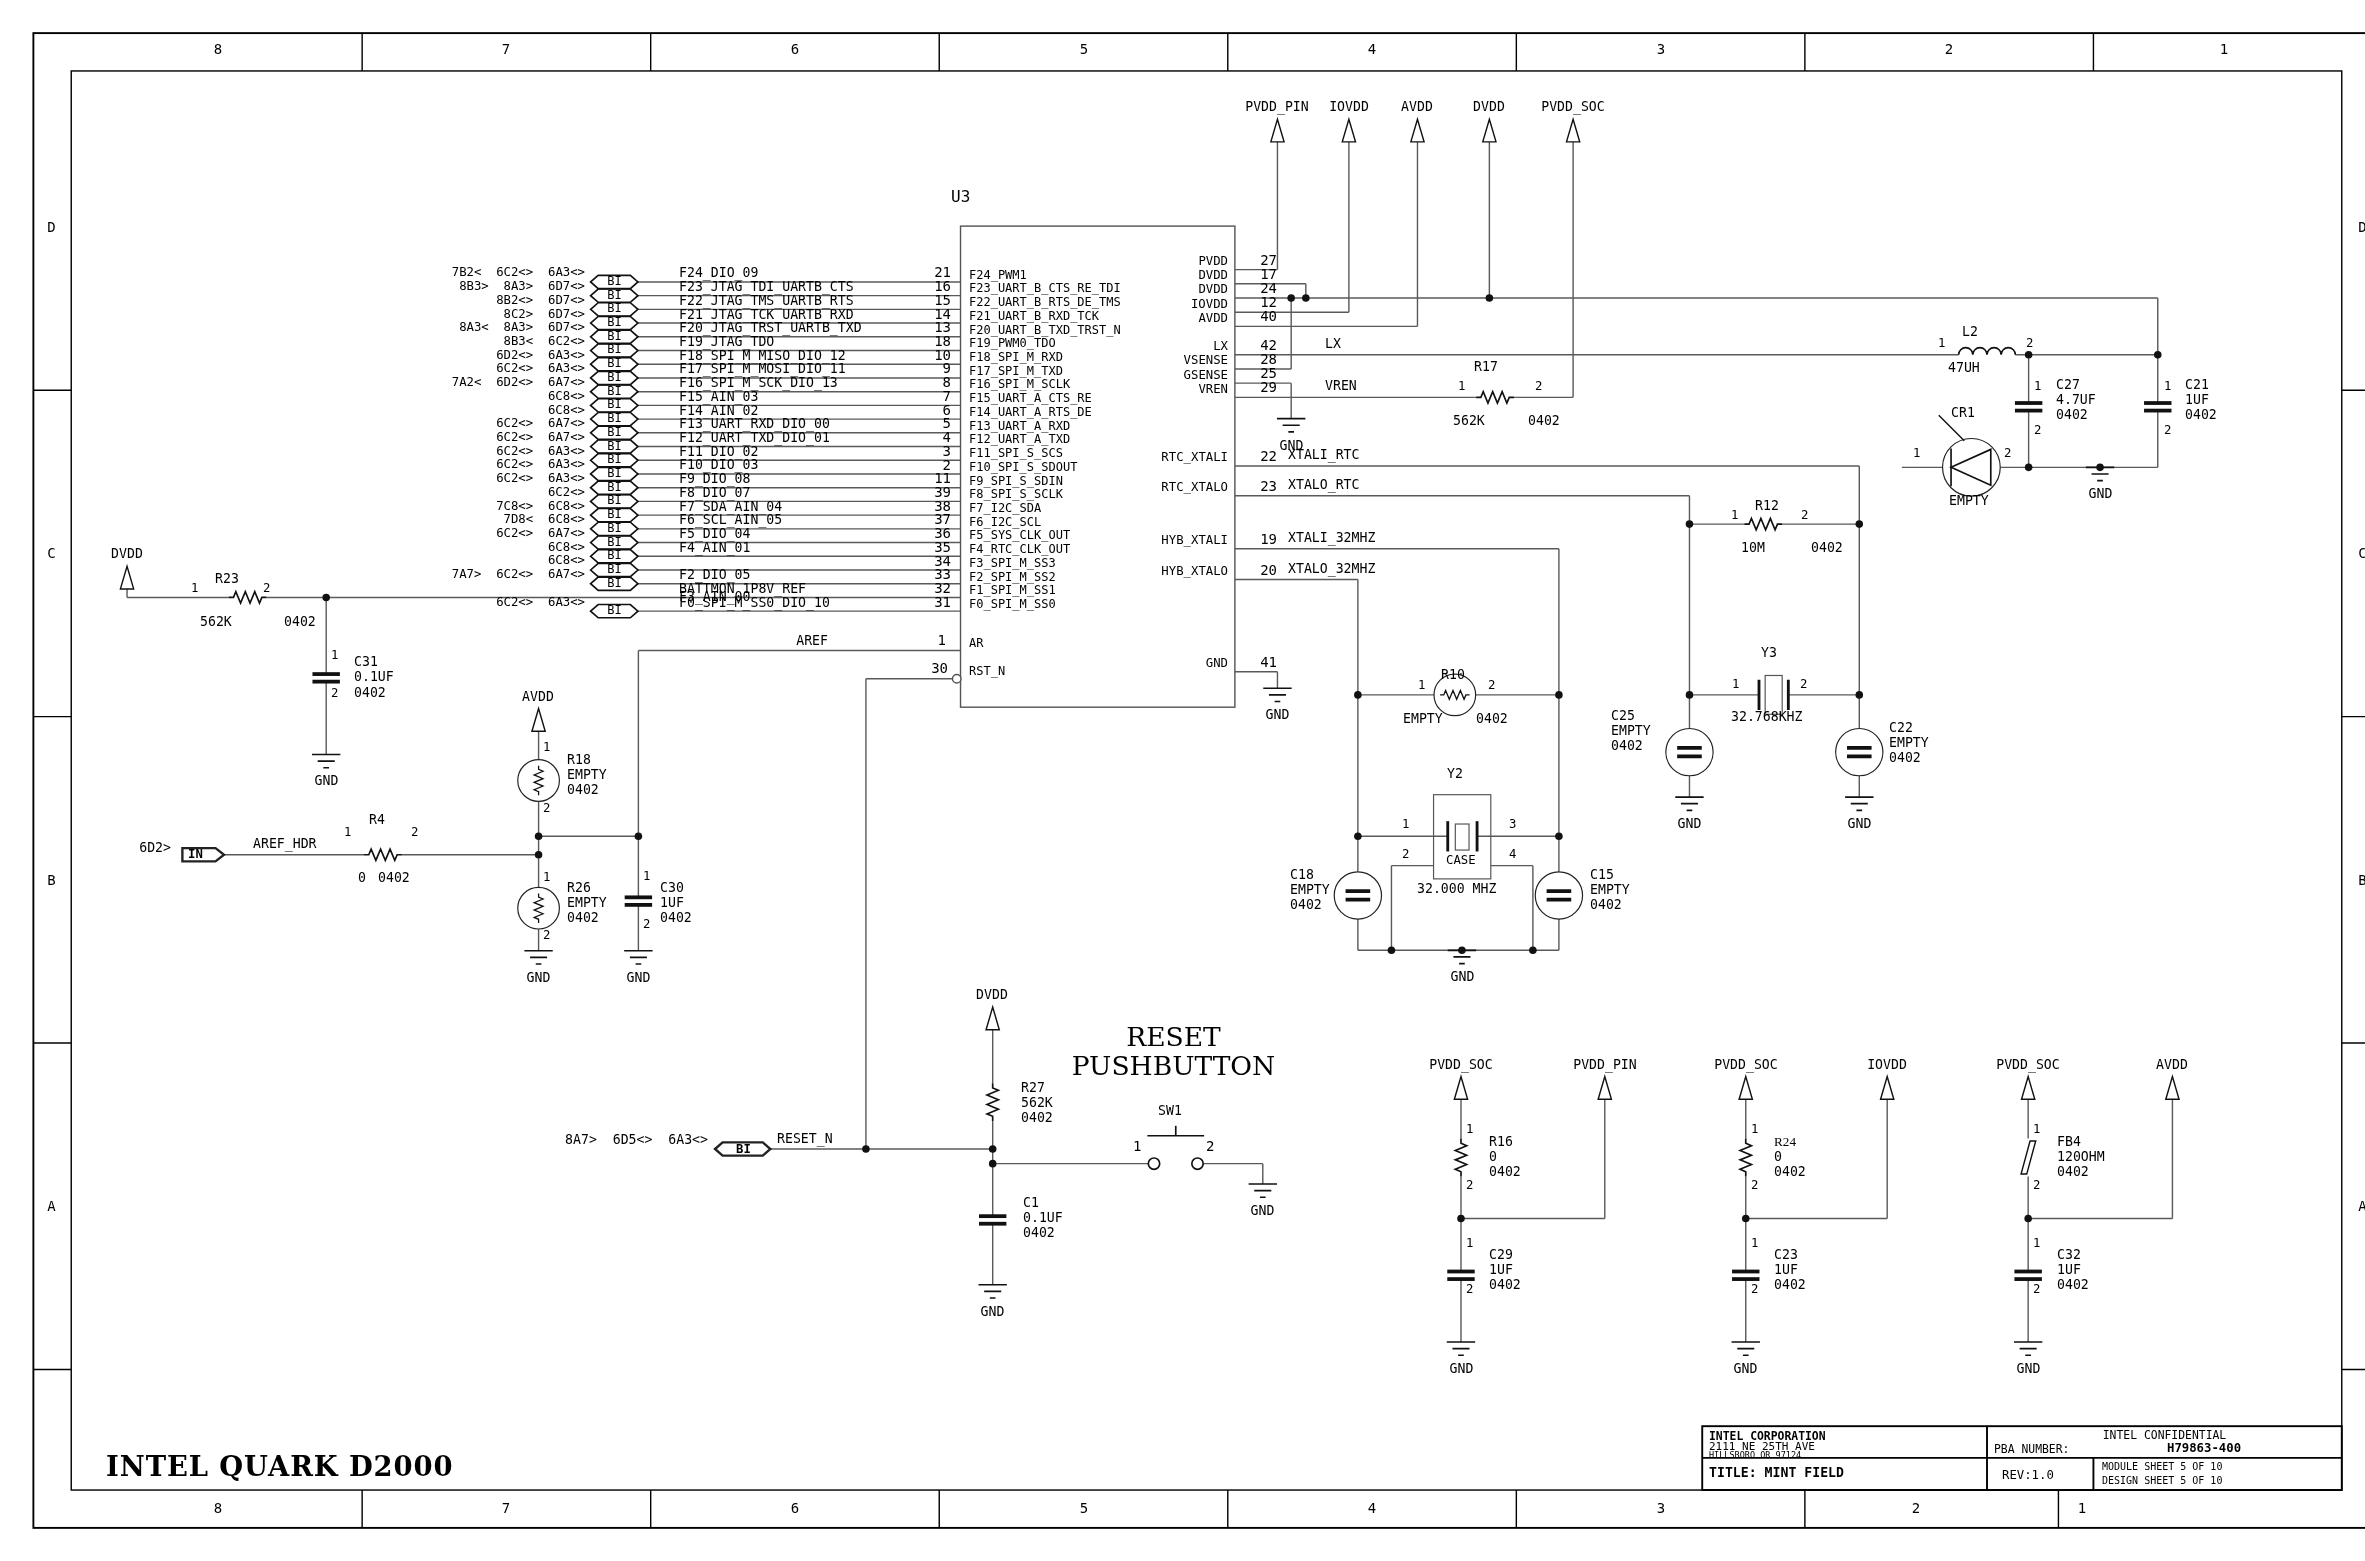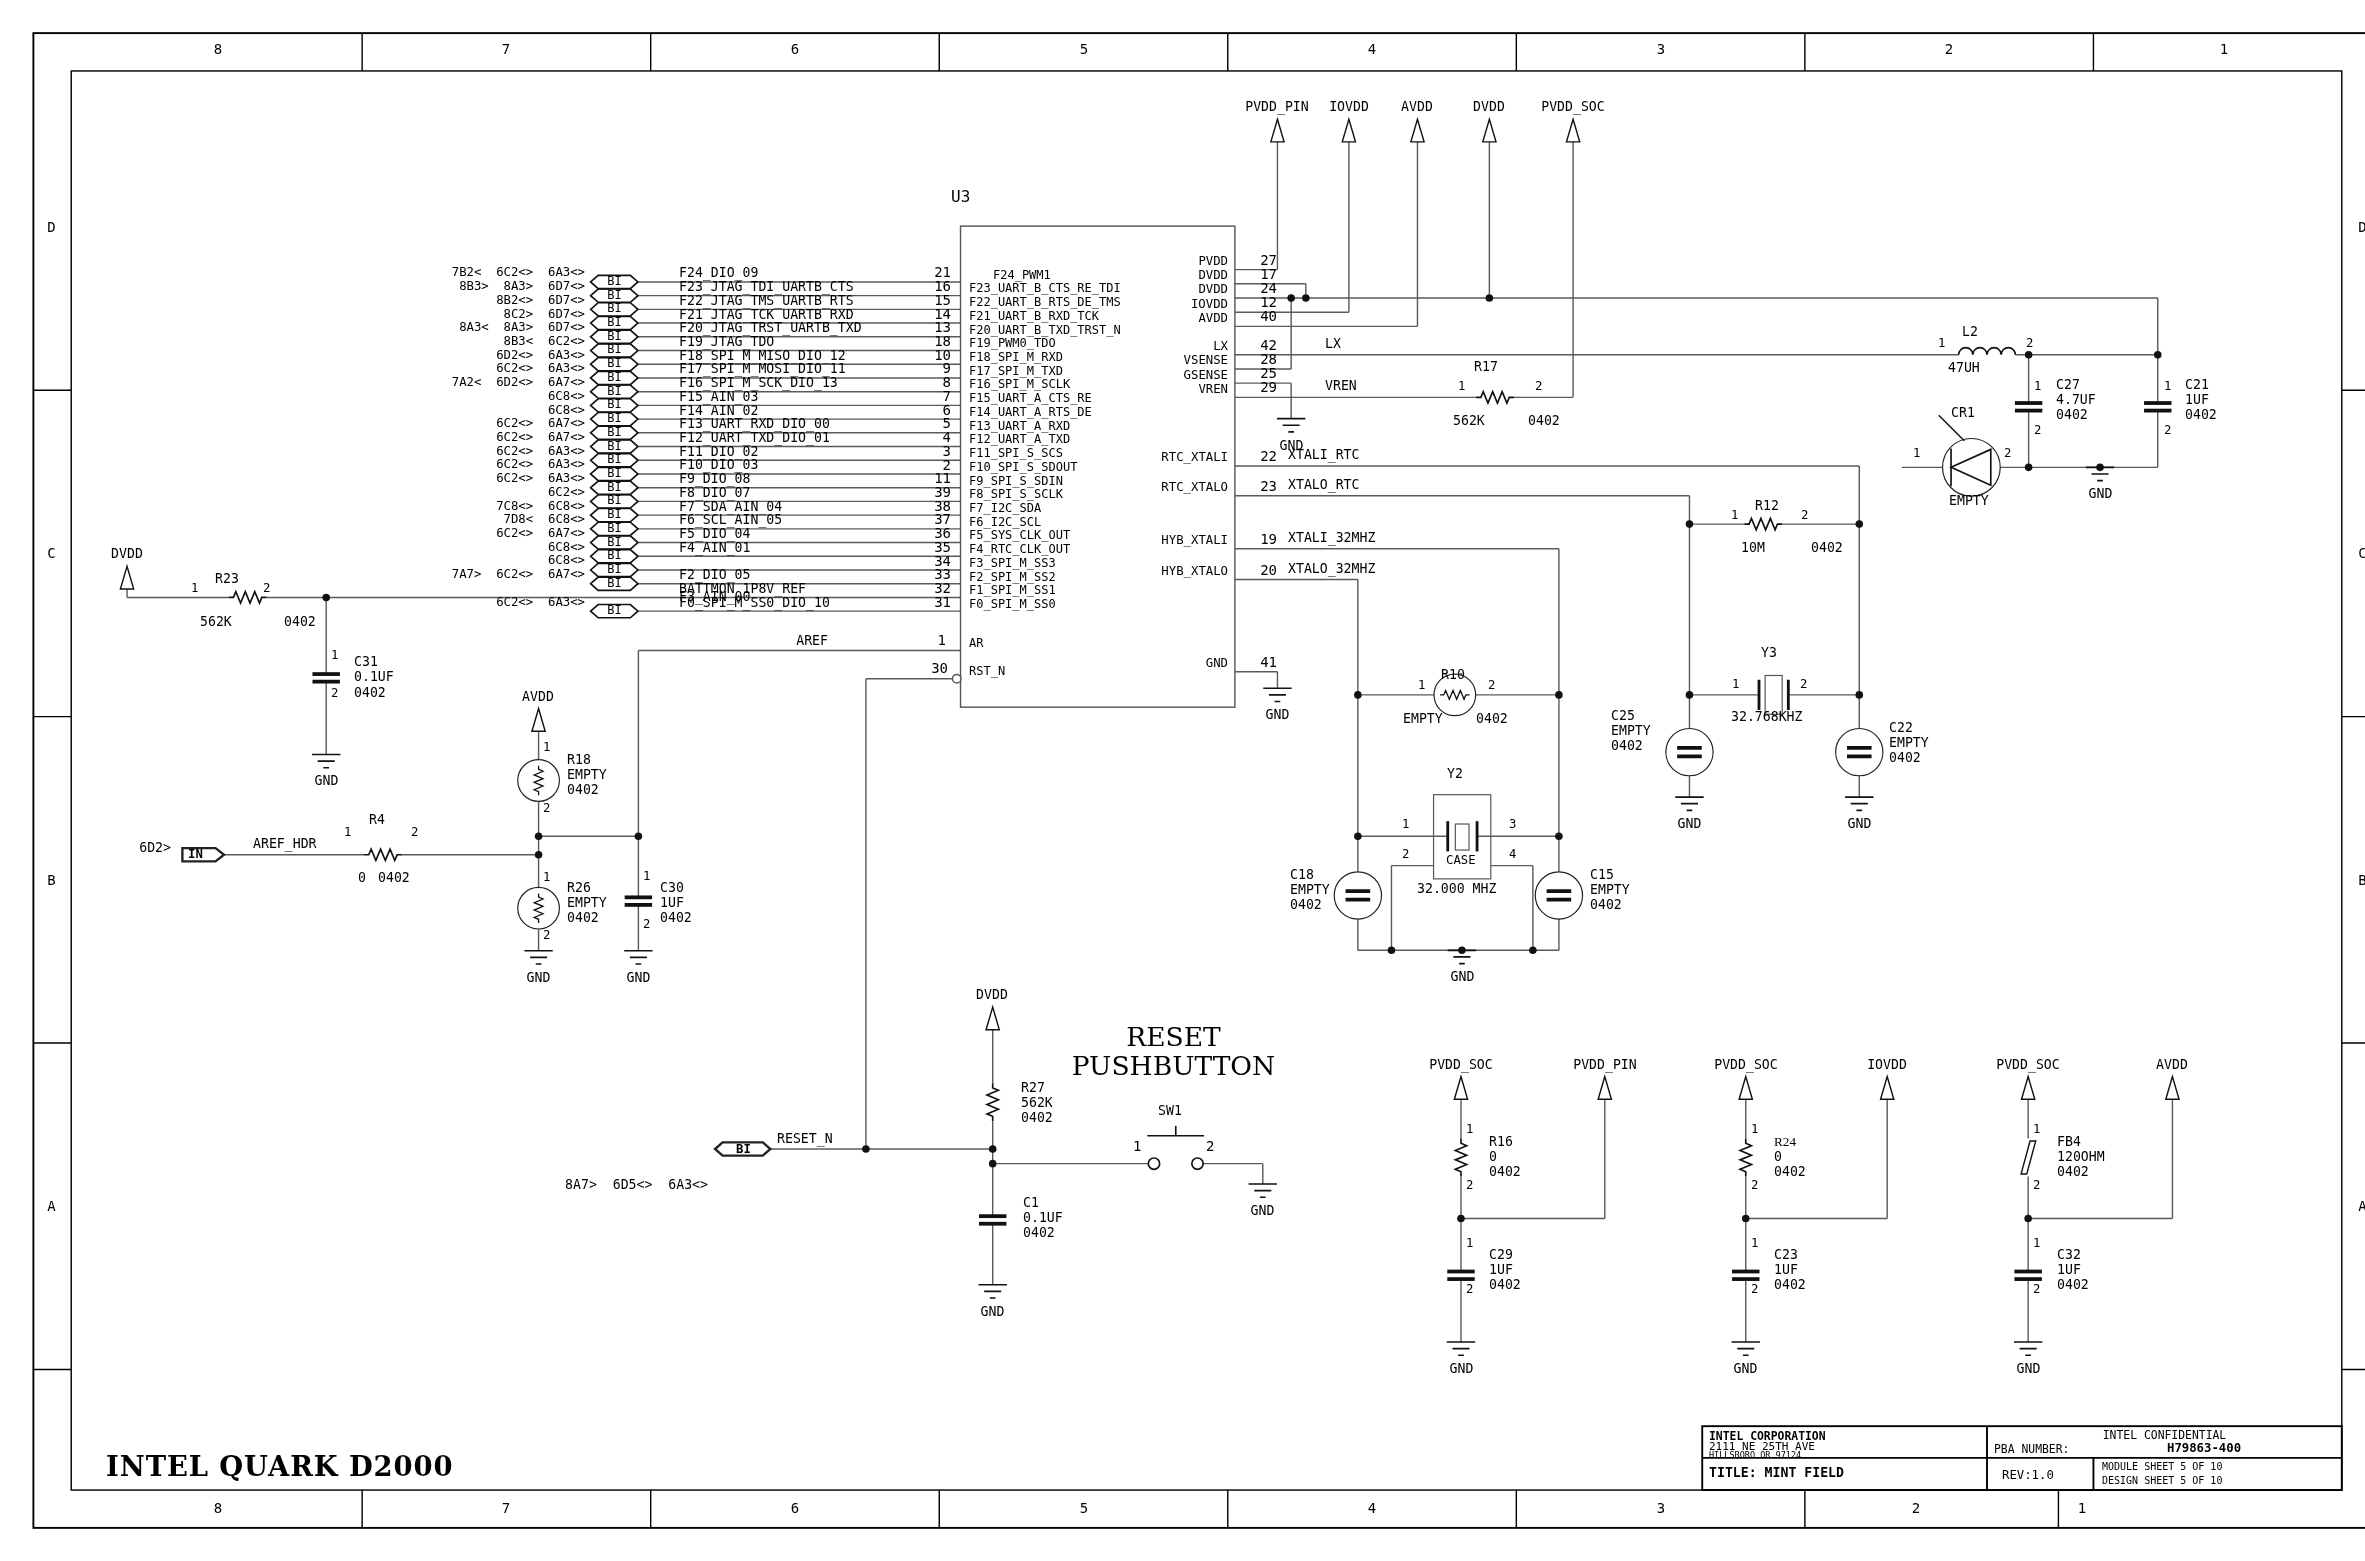--- a/index.html
+++ b/index.html
@@ -424,21 +424,21 @@
 <div class="t r" style="left:710px;top:634px;width:118px;">AREF</div>
 <div class="t" style="left:253px;top:837px;">AREF_HDR</div>
 <div class="t" style="left:777px;top:1132px;">RESET_N</div>
 
 <div class="t s30 r" style="left:899px;top:633px;width:47px;">1</div>
 <div class="t s25" style="left:969px;top:637px;">AR</div>
 <div class="t s30 r" style="left:901px;top:661px;width:47px;">30</div>
 <div class="t s25" style="left:969px;top:665px;">RST_N</div>
 
 <div class="t r" style="left:100px;top:841px;width:71px;">6D2&gt;</div>
-<div class="t r" style="left:424px;top:1133px;width:284px;margin-top:45px;">8A7&gt;  6D5&lt;&gt;  6A3&lt;&gt;</div>
+<div class="t r" style="left:424px;top:1133px;width:284px;">8A7&gt;  6D5&lt;&gt;  6A3&lt;&gt;</div>
 <div class="t s26 c" style="left:727px;top:1143px;width:33px;font-weight:bold;">BI</div>
 <div class="t s26" style="left:188px;top:848px;font-weight:bold;">IN</div>
 
 <div class="t big c" style="left:1008px;top:1023px;width:331px;">RESET</div>
 <div class="t big c" style="left:1008px;top:1052px;width:331px;">PUSHBUTTON</div>
 
 <div class="t" style="left:215px;top:572px;">R23</div>
 <div class="t s26" style="left:191px;top:582px;">1</div>
 <div class="t s26" style="left:263px;top:582px;">2</div>
 <div class="t" style="left:200px;top:615px;">562K</div>
@@ -607,21 +607,21 @@
 <div class="t bord c" style="left:2346px;top:220px;width:33px;">D</div>
 <div class="t bord c" style="left:2346px;top:546px;width:33px;">C</div>
 <div class="t bord c" style="left:2346px;top:873px;width:33px;">B</div>
 <div class="t bord c" style="left:2346px;top:1199px;width:33px;">A</div>
 
 <div id="genhost">
       <div class="t s25 c" style="left: 598px; top: 275px; width: 33px;">BI</div>
       <div class="t r s26" style="left: 255px; top: 266px; width: 330px;">7B2&lt;  6C2&lt;&gt;  6A3&lt;&gt;</div>
       <div class="t " style="left: 679px; top: 266px;">F24_DIO_09</div>
       <div class="t r s30" style="left: 873px; top: 265px; width: 78px;">21</div>
-      <div class="t s25" style="left: 969px; top: 269px; margin-left: 24px;">F24_PWM1</div>
+      <div class="t s25" style="left: 969px; top: 269px;">F24_PWM1</div>
       <div class="t s25 c" style="left: 598px; top: 289px; width: 33px;">BI</div>
       <div class="t r s26" style="left: 255px; top: 280px; width: 330px;">8B3&gt;  8A3&gt;  6D7&lt;&gt;</div>
       <div class="t " style="left: 679px; top: 280px;">F23_JTAG_TDI_UARTB_CTS</div>
       <div class="t r s30" style="left: 873px; top: 279px; width: 78px;">16</div>
       <div class="t s25" style="left: 969px; top: 282px;">F23_UART_B_CTS_RE_TDI</div>
       <div class="t s25 c" style="left: 598px; top: 302px; width: 33px;">BI</div>
       <div class="t r s26" style="left: 255px; top: 294px; width: 330px;">8B2&lt;&gt;  6D7&lt;&gt;</div>
       <div class="t " style="left: 679px; top: 294px;">F22_JTAG_TMS_UARTB_RTS</div>
       <div class="t r s30" style="left: 873px; top: 293px; width: 78px;">15</div>
       <div class="t s25" style="left: 969px; top: 296px;">F22_UART_B_RTS_DE_TMS</div>

